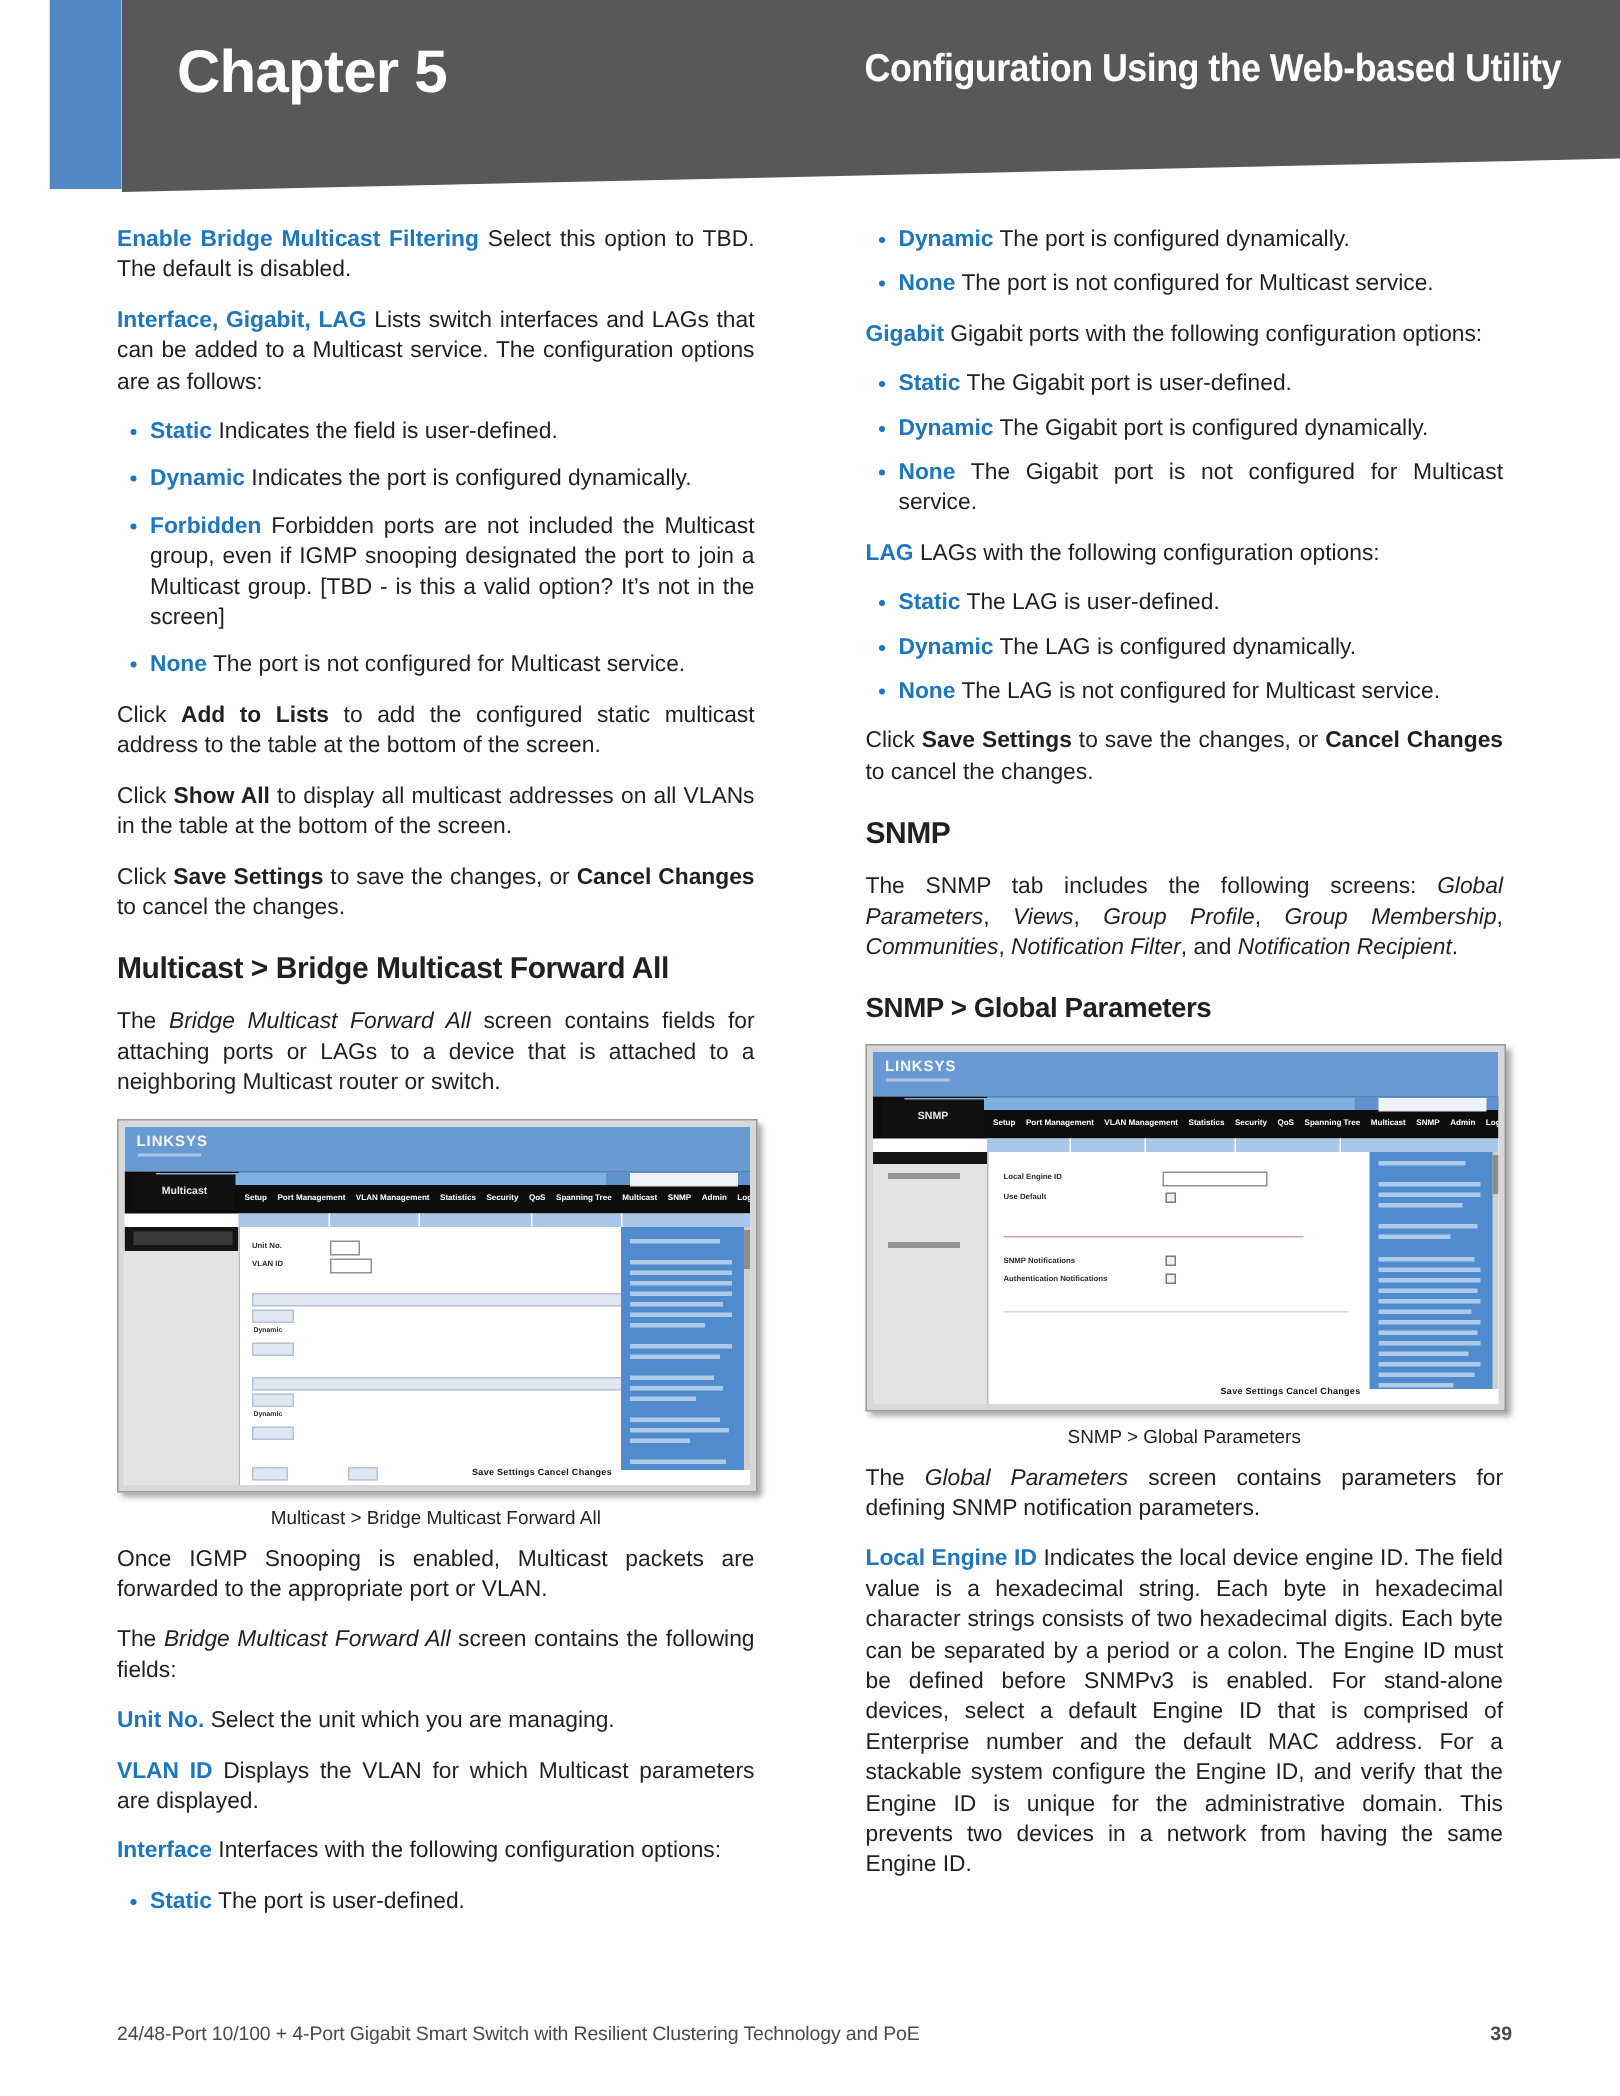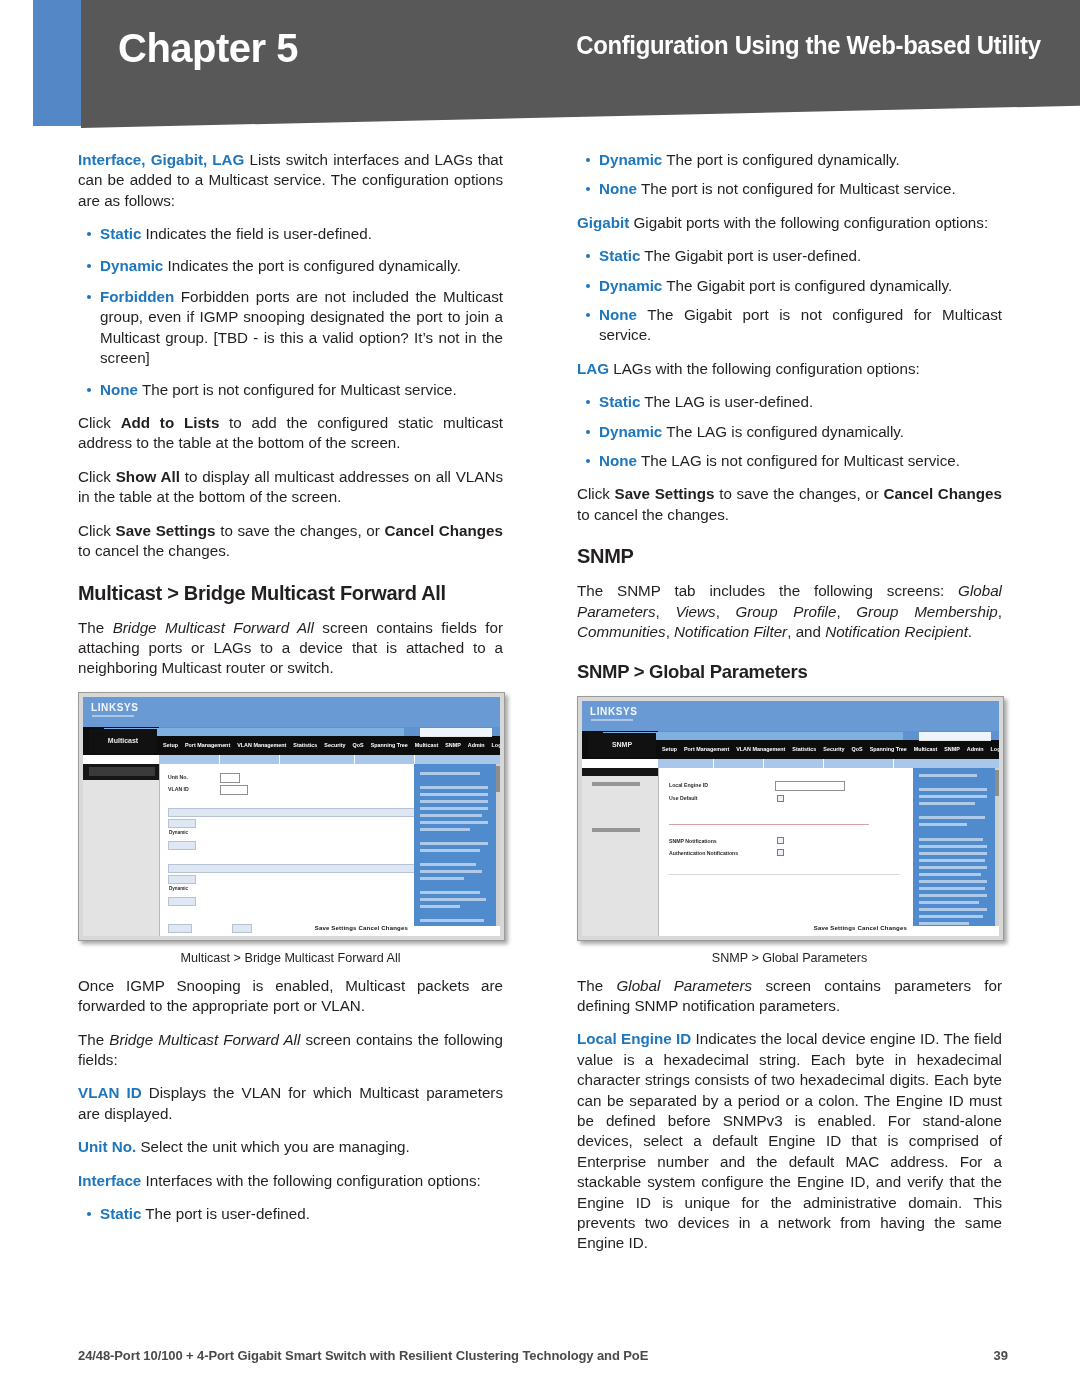--- a/index.html
+++ b/index.html
@@ -203,21 +203,21 @@
     position: absolute;
     left: 78px;
     right: 72px;
     bottom: 34px;
     display: flex;
     justify-content: space-between;
     align-items: baseline;
   }
   .footer-text {
     font-size: 13px;
-    font-weight: bold;
+    font-weight: normal;
     color: #4a4a4a;
     letter-spacing: -0.1px;
     font-family: "Liberation Sans Narrow", "Liberation Sans", sans-serif;
   }
   .footer-page {
     font-size: 13px;
     font-weight: bold;
     color: #4a4a4a;
   }
 </style>
@@ -226,20 +226,21 @@
 
 <div class="banner">
   <div class="banner-blue"></div>
   <div class="banner-gray"></div>
   <div class="chapter-title">Chapter 5</div>
   <div class="chapter-subtitle">Configuration Using the Web-based Utility</div>
 </div>
 
 <div class="col col-left">
 
+  <p class="body"><span class="term">Enable Bridge Multicast Filtering</span> <span>Select this option to TBD. The default is disabled.</span></p>
 
   <p class="body"><span class="term">Interface, Gigabit, LAG</span> <span>Lists switch interfaces and LAGs that can be added to a Multicast service. The configuration options are as follows:</span></p>
 
   <ul class="bullets">
     <li><span class="term">Static</span> <span>Indicates the field is user-defined.</span></li>
     <li><span class="term">Dynamic</span> <span>Indicates the port is configured dynamically.</span></li>
     <li><span class="term">Forbidden</span> <span>Forbidden ports are not included the Multicast group, even if IGMP snooping designated the port to join a Multicast group. [TBD - is this a valid option? It’s not in the screen]</span></li>
     <li><span class="term">None</span> <span>The port is not configured for Multicast service.</span></li>
   </ul>
 
@@ -344,23 +345,23 @@
           </div>
       </div>
     </div>
     <div class="shot-caption">Multicast &gt; Bridge Multicast Forward All</div>
   </div>
 
   <p class="body">Once IGMP Snooping is enabled, Multicast packets are forwarded to the appropriate port or VLAN.</p>
 
   <p class="body"><span>The </span><span class="ital">Bridge Multicast Forward All</span><span> screen contains the following fields:</span></p>
 
+  <p class="body"><span class="term">Unit No.</span> <span>Select the unit which you are managing.</span></p>
+
   <p class="body"><span class="term">VLAN ID</span> <span>Displays the VLAN for which Multicast parameters are displayed.</span></p>
-
-  <p class="body"><span class="term">Unit No.</span> <span>Select the unit which you are managing.</span></p>
 
   <p class="body"><span class="term">Interface</span> <span>Interfaces with the following configuration options:</span></p>
 
   <ul class="bullets">
     <li><span class="term">Static</span> <span>The port is user-defined.</span></li>
   </ul>
 
 </div>
 
 <div class="col col-right">

